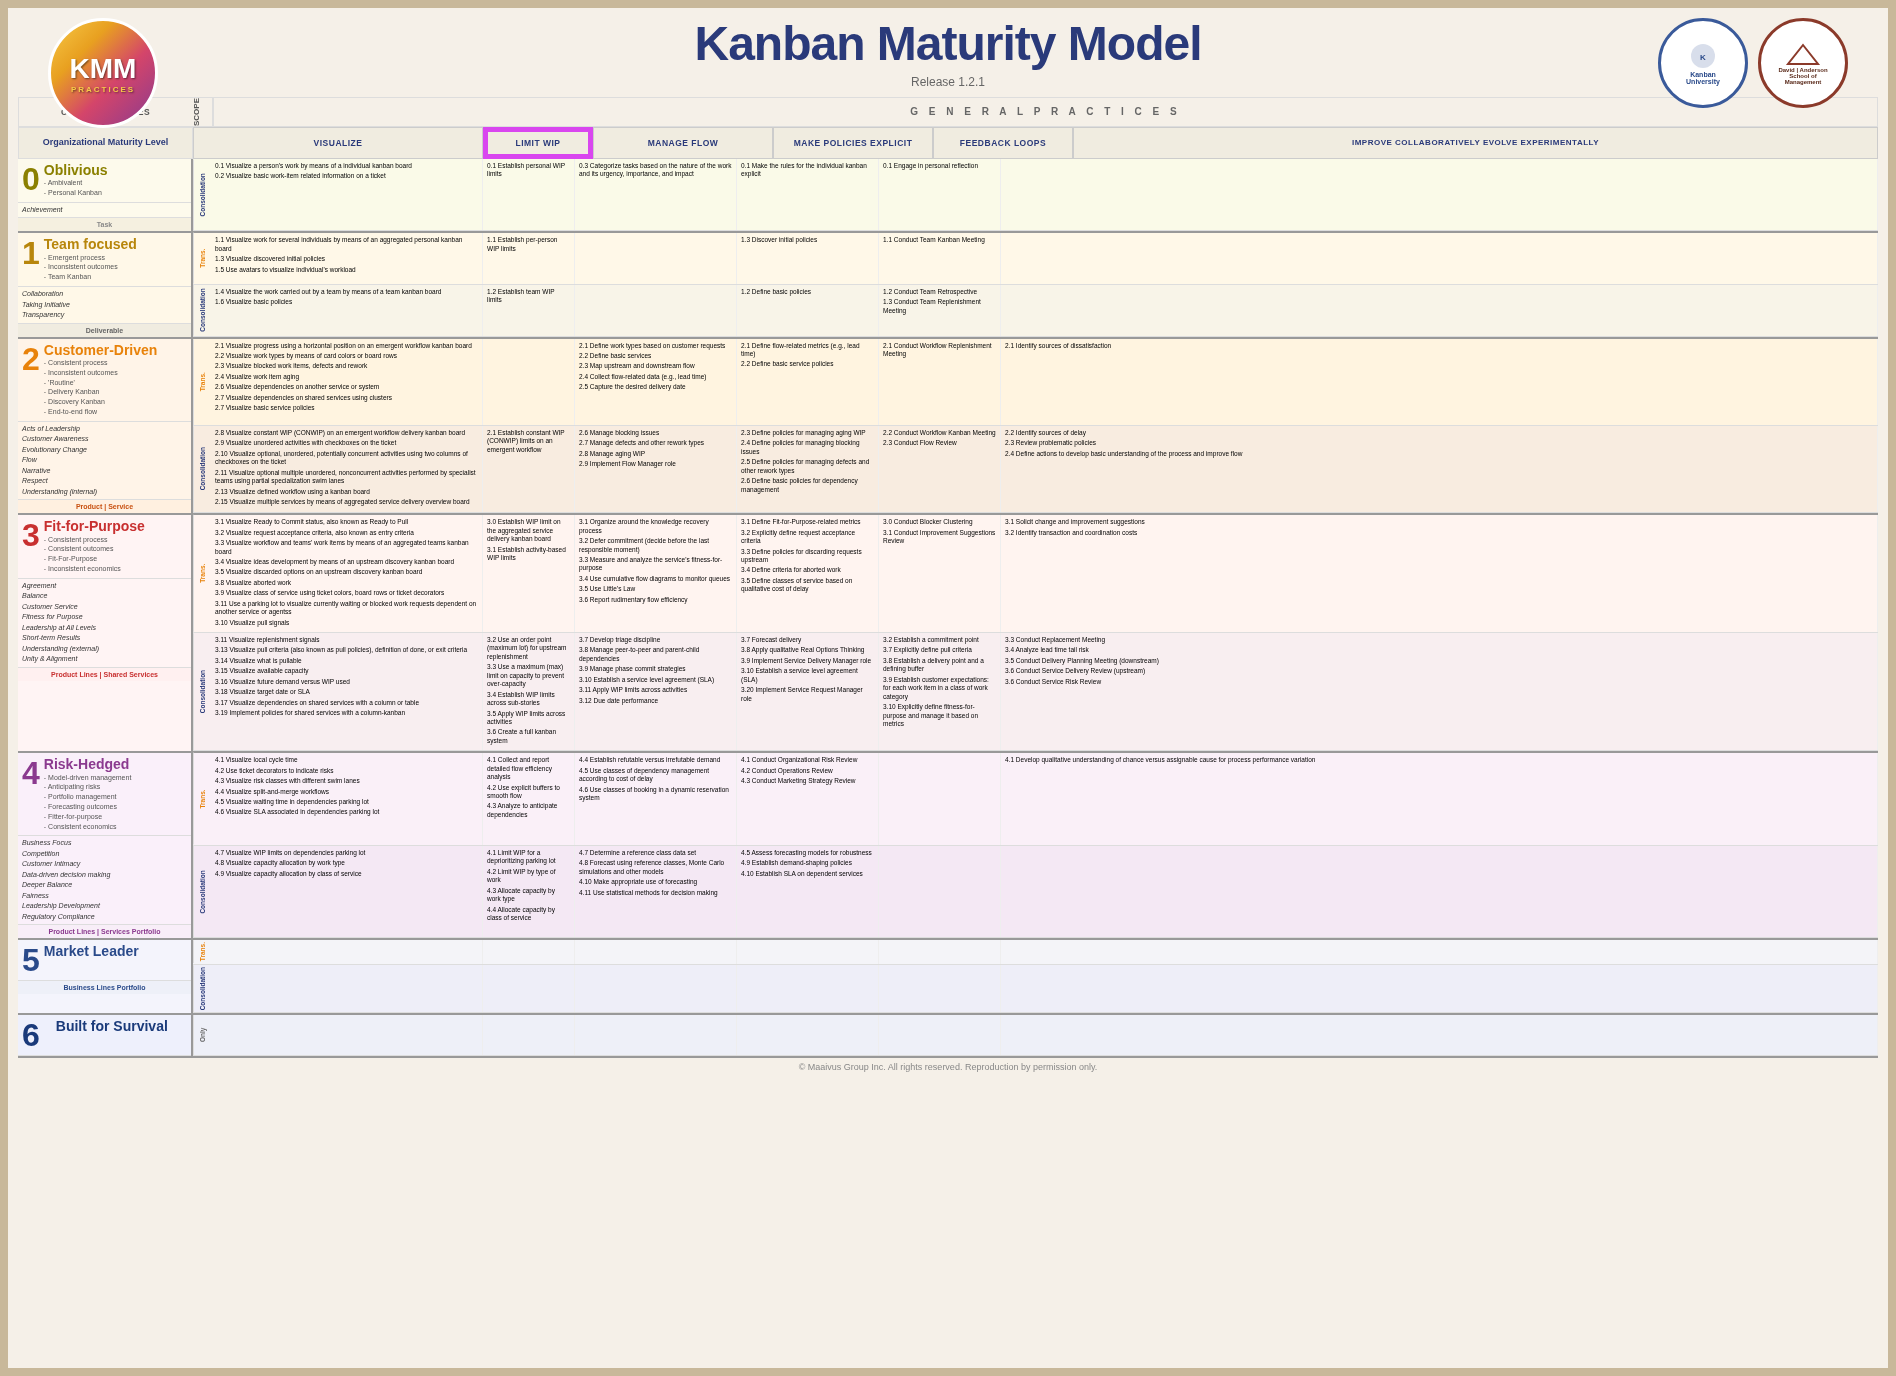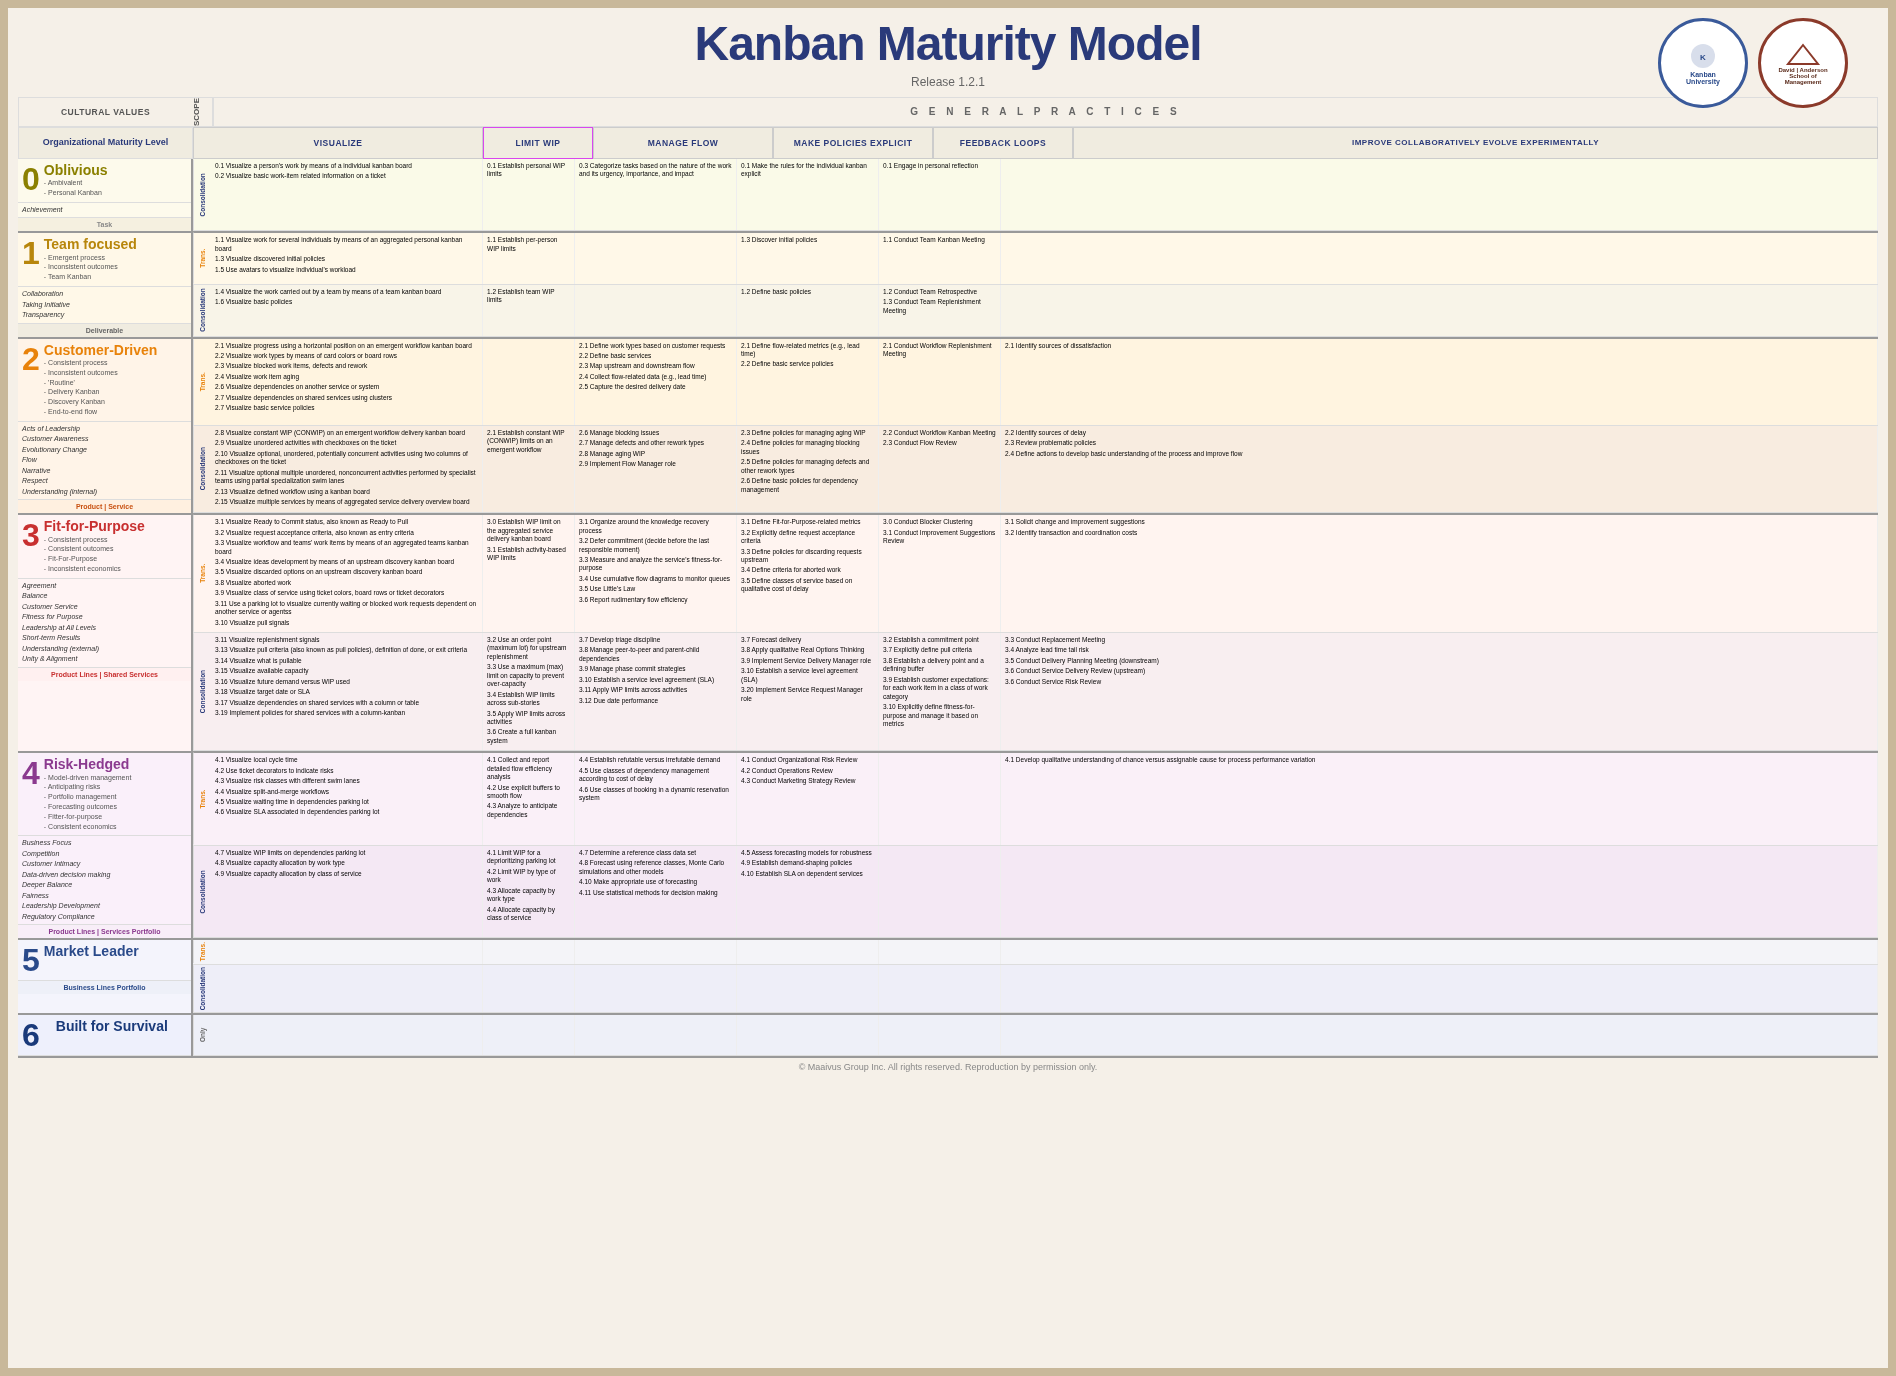--- a/index.html
+++ b/index.html
@@ -149,20 +149,26 @@
       margin-top: 4px;
     }
 
   </style>
 </head>
 <body>
 
 <div class="page-wrapper">
 
   <div class="header">
+    <div class="kmm-logo">
+      <div class="kmm-circle">
+        <span>KMM</span>
+        <span class="kmm-subtitle">PRACTICES</span>
+      </div>
+    </div>
     <div class="header-center">
       <div class="main-title">Kanban Maturity Model</div>
       <div class="release-label">Release 1.2.1</div>
     </div>
     <div class="header-logos-right">
       <div class="logo-badge">
         <svg width="40" height="30" viewBox="0 0 40 30">
           <circle cx="20" cy="15" r="12" fill="#3a5a9a" opacity="0.2"></circle>
           <text x="20" y="19" text-anchor="middle" font-size="8" fill="#2a4a8a" font-weight="700">K</text>
         </svg>
@@ -191,21 +197,21 @@
       <div style="flex:1; display:flex; align-items:center; justify-content:center; border:1px solid #ddd; background:#f5f0e8;">
         <span style="font-size:10px; font-weight:700; letter-spacing:4px; color:#666;">G E N E R A L   P R A C T I C E S</span>
       </div>
     </div>
 
     <div style="display:flex; height:32px; align-items:stretch;">
       <div style="width:175px; flex-shrink:0; border:1px solid #ddd; background:#f0ece0; display:flex; align-items:center; justify-content:center;">
         <span style="font-size:9px; font-weight:700; color:#2a3a7a; text-align:center; line-height:1.2;">Organizational Maturity Level</span>
       </div>
       <div class="col-hdr" style="flex:0 0 290px; font-size:8.5px; font-weight:700; color:#2a3a7a; border:1px solid #ccc; background:#f0ece0; display:flex; align-items:center; justify-content:center;">VISUALIZE</div>
-      <div class="col-hdr" style="flex:0 0 110px; font-size:8.5px; font-weight:700; color:#2a3a7a; border:1px solid #d946ef; background:#f0ece0; display:flex; align-items:center; justify-content:center;">LIMIT WIP</div>
+      <div class="col-hdr" style="flex:0 0 110px; font-size:8.5px; font-weight:700; color:#2a3a7a; border:5px solid #d946ef; background:#f0ece0; display:flex; align-items:center; justify-content:center;">LIMIT WIP</div>
       <div class="col-hdr" style="flex:0 0 180px; font-size:8.5px; font-weight:700; color:#2a3a7a; border:1px solid #ccc; background:#f0ece0; display:flex; align-items:center; justify-content:center;">MANAGE FLOW</div>
       <div class="col-hdr" style="flex:0 0 160px; font-size:8.5px; font-weight:700; color:#2a3a7a; border:1px solid #ccc; background:#f0ece0; display:flex; align-items:center; justify-content:center; text-align:center;">MAKE POLICIES EXPLICIT</div>
       <div class="col-hdr" style="flex:0 0 140px; font-size:8.5px; font-weight:700; color:#2a3a7a; border:1px solid #ccc; background:#f0ece0; display:flex; align-items:center; justify-content:center;">FEEDBACK LOOPS</div>
       <div class="col-hdr" style="flex:1; font-size:8px; font-weight:700; color:#2a3a7a; border:1px solid #ccc; background:#f0ece0; display:flex; align-items:center; justify-content:center; text-align:center; padding:2px;">IMPROVE COLLABORATIVELY EVOLVE EXPERIMENTALLY</div>
     </div>
 
     <div id="levels-container">
     <div style="display: flex; border-bottom: 2px solid rgb(153, 153, 153); background: rgb(253, 250, 236);">
           <div style="width: 175px; flex-shrink: 0; border-right: 2px solid rgb(153, 153, 153); display: flex; flex-direction: column;">
             <div style="display: flex; padding: 4px; align-items: flex-start; border-bottom: 1px solid rgb(221, 221, 221);">

